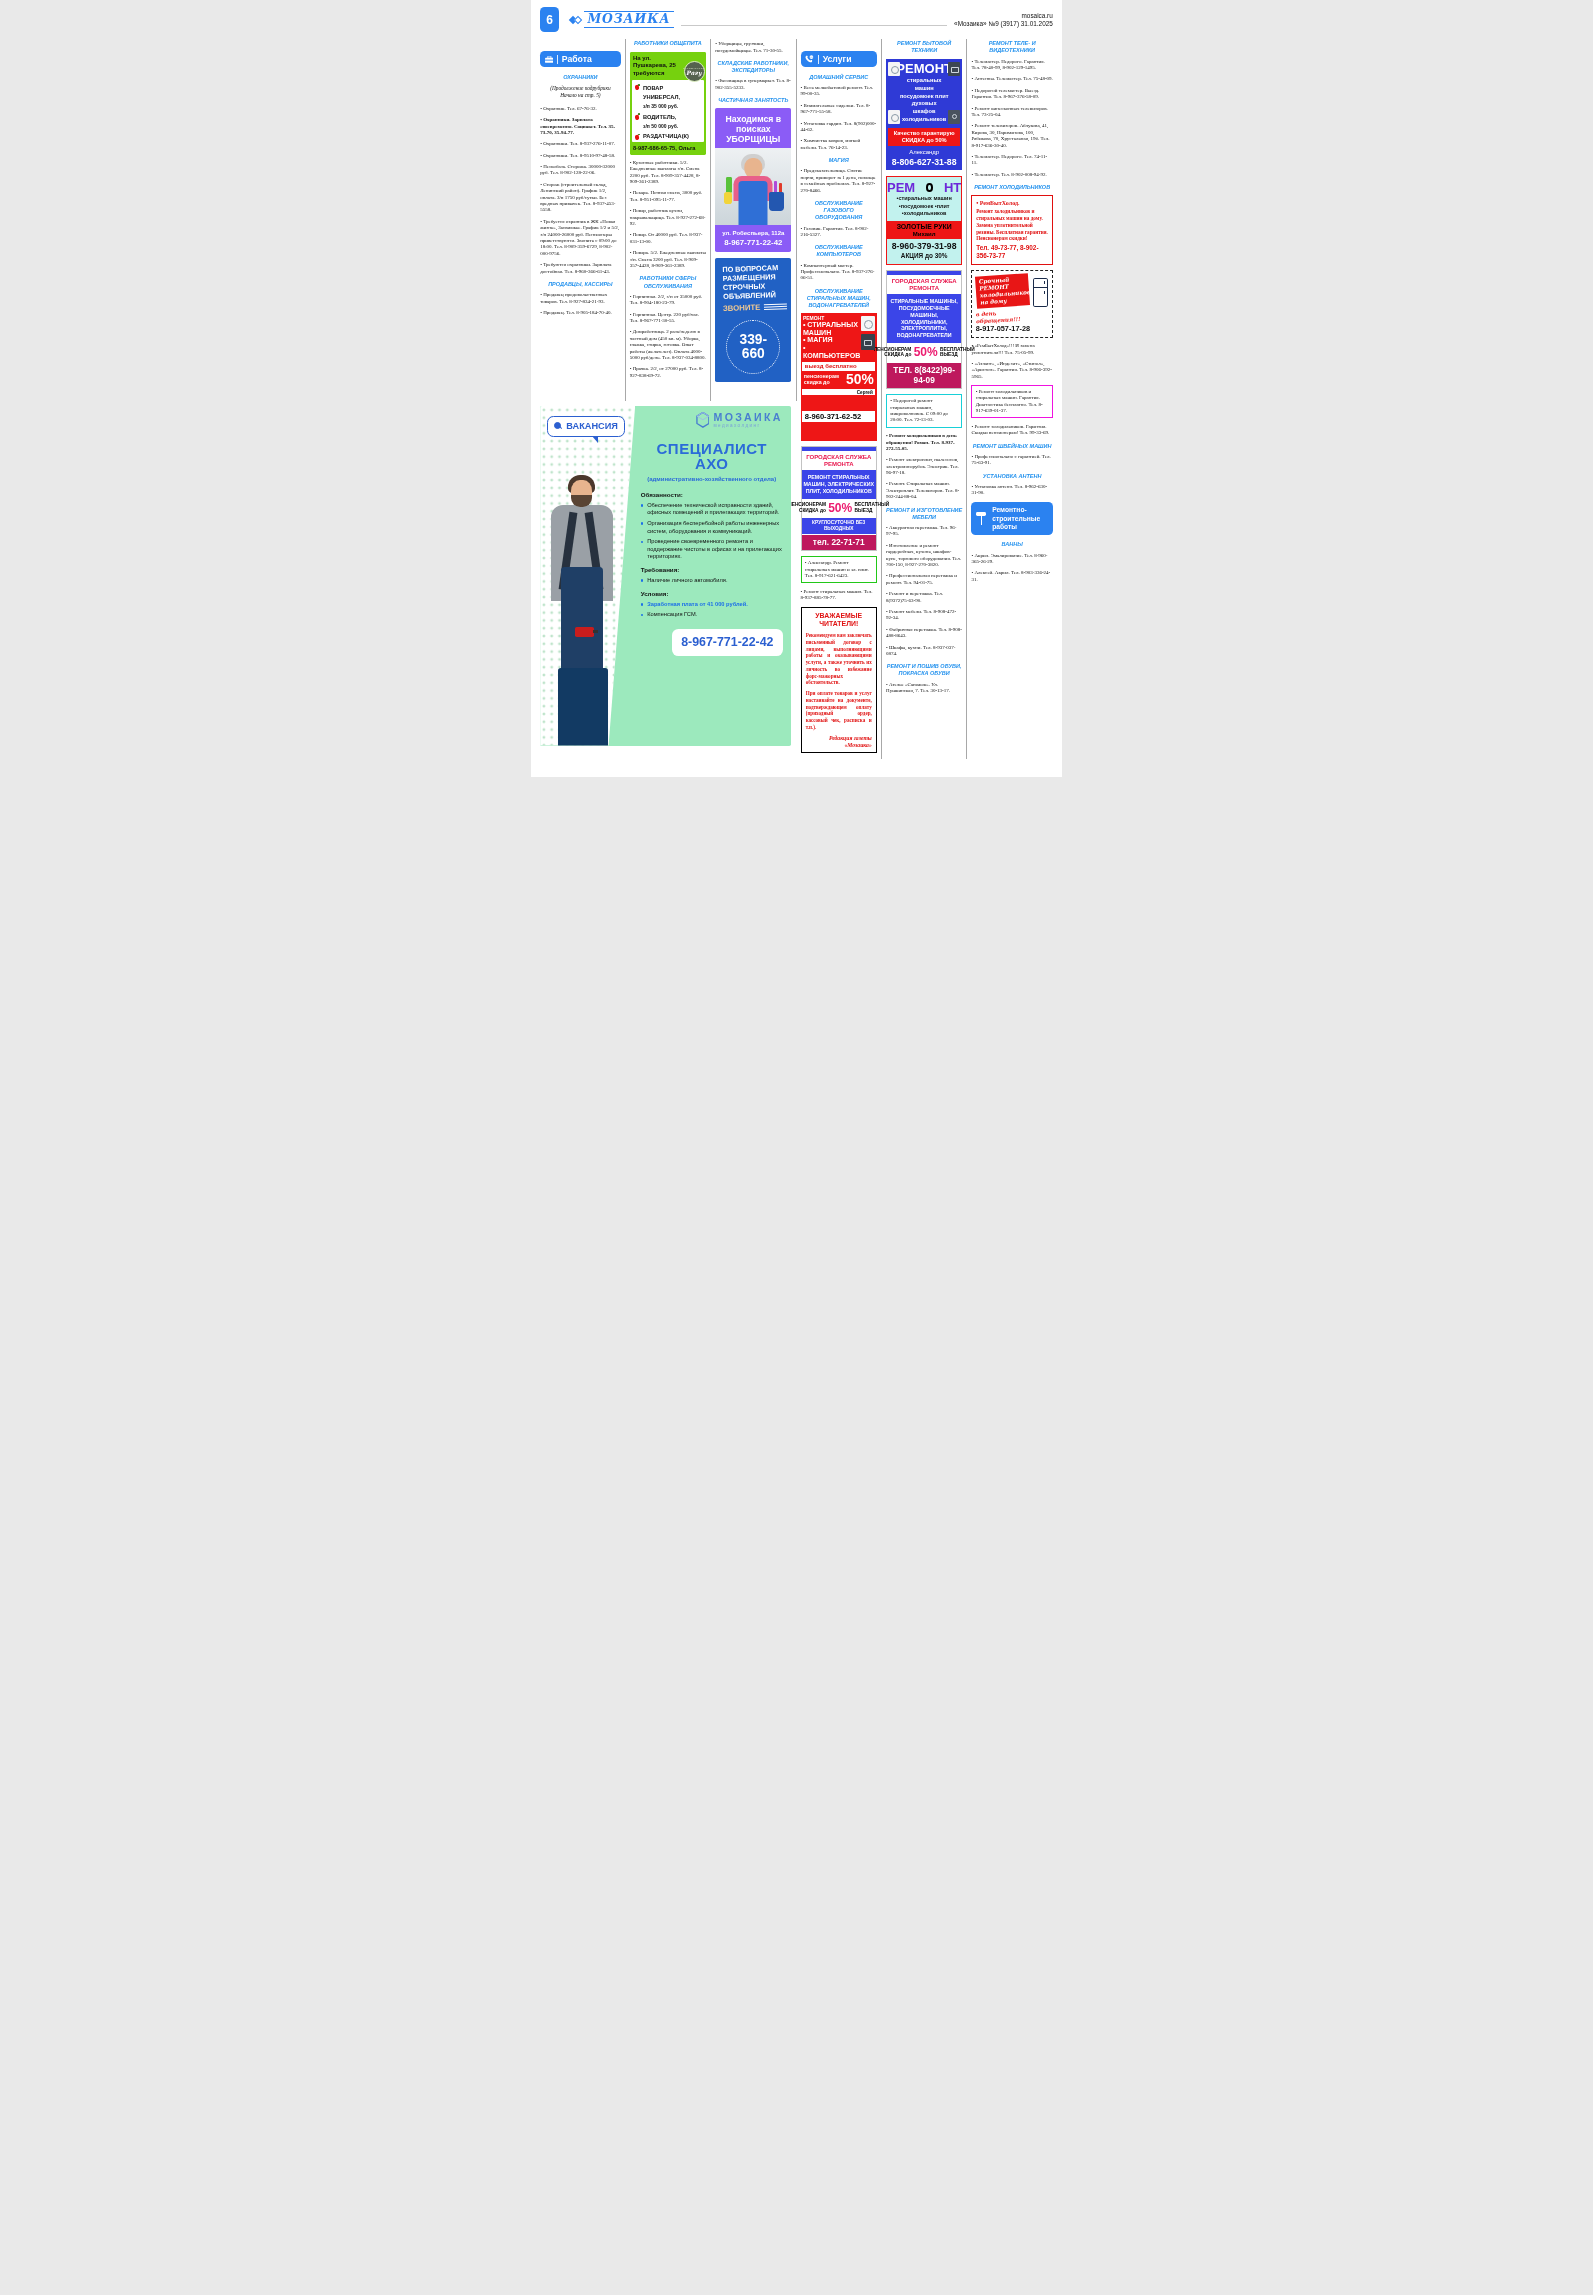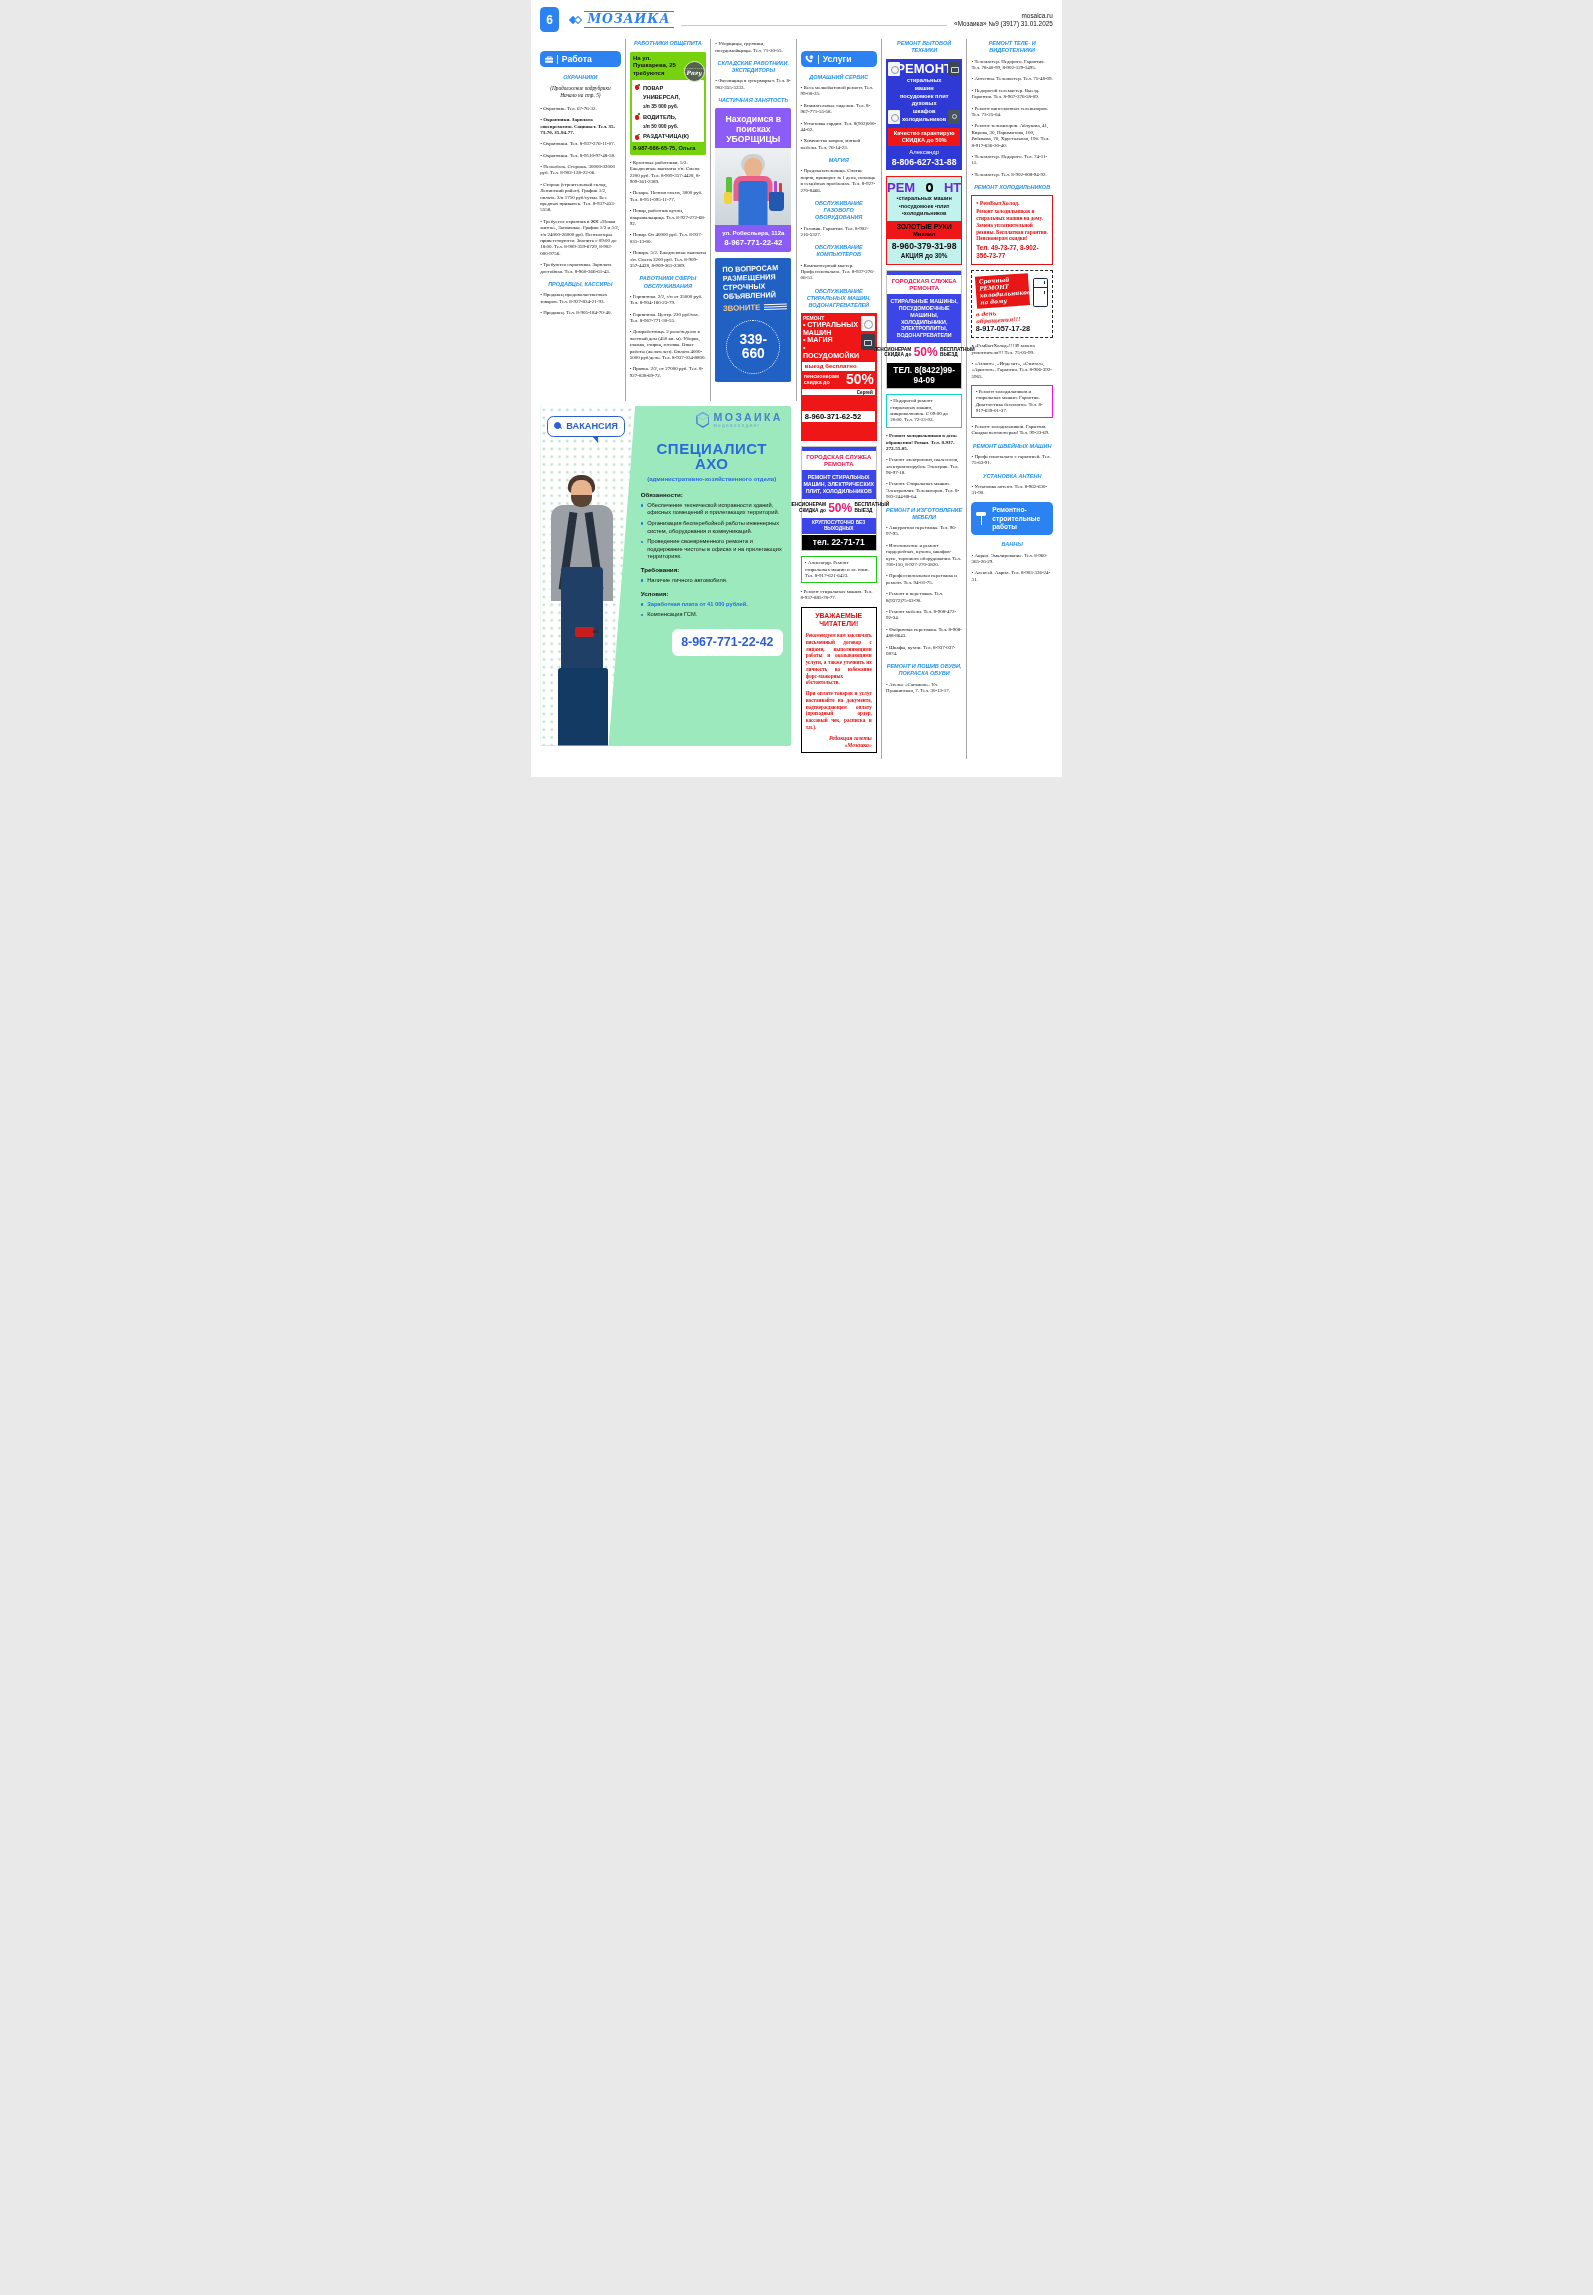--- a/index.html
+++ b/index.html
@@ -89,21 +89,21 @@
   
   .cityad { border:0.5px solid #c3c3c3; margin-bottom:5.5px; font-family:"Liberation Sans", sans-serif; text-align:center; }
   .cs-strip { height:4.1px; background:#3b45e8; }
   .cs-title { color:#e8174e; font:bold 6px/1.15 "Liberation Sans", sans-serif; padding:2.3px 0.9px; }
   .cs-body { background:#3b45e8; color:#fff; font:bold 5.3px/1.3 "Liberation Sans", sans-serif; padding:4.1px 1.8px; }
   .cs-pensrow { display:flex; align-items:center; justify-content:center; gap:2.3px; padding:3.2px 0.9px; color:#000; }
   .cs-pens { font:bold 4.8px/1.1 "Liberation Sans", sans-serif; text-align:right; }
   .cs-pct { color:#ec1c70; font:bold 12px/1 "Liberation Sans", sans-serif; }
   .cs-free { font:bold 4.8px/1.1 "Liberation Sans", sans-serif; text-align:left; }
   .cs-hours { background:#3b45e8; color:#fff; font:bold 4.8px/1.3 "Liberation Sans", sans-serif; padding:1.8px 0.9px; border-top:0.9px solid #fff; }
-  .cs-phone { background:#000000; color:#fff; font:bold 8.3px/1.25 "Liberation Sans", sans-serif; padding:2.3px 0.9px; border-top:0.9px solid #fff; }
+  .cs-phone { background:#be185d; color:#fff; font:bold 8.3px/1.25 "Liberation Sans", sans-serif; padding:2.3px 0.9px; border-top:0.9px solid #fff; }
 
   .boxad { border:0.9px solid #22c818; padding:2.8px 3.2px; margin-bottom:5.5px; }
   .boxad .ad { margin:0; }
   .boxad.cyanb { border-color:#18d0d8; }
   .boxad.magentab { border-color:#f012e0; }
 
   .notice { border:0.9px solid #000; padding:4.1px 4.1px 2.8px; margin-bottom:5.5px; }
   .notice-title { color:#e01212; text-align:center; font:bold 6.9px/1.2 "Liberation Sans", sans-serif; margin-bottom:4.1px; }
   .notice p { color:#e01212; font-weight:bold; font-size:5.1px; line-height:1.32; text-align:justify; margin:0 0 4.1px; }
   .notice .sign { text-align:right; font:bold italic 5.7px/1.3 "Liberation Serif", serif; color:#e01212; margin:0; }
@@ -333,21 +333,21 @@
       <p class="ad">• Газовик. Гарантия. Тел. 8-902-216-5327.</p>
       <div class="subhead">ОБСЛУЖИВАНИЕ КОМПЬЮТЕРОВ</div>
       <p class="ad">• Компьютерный мастер. Профессионально. Тел. 8-937-276-06-51.</p>
       <div class="subhead">ОБСЛУЖИВАНИЕ СТИРАЛЬНЫХ МАШИН, ВОДОНАГРЕВАТЕЛЕЙ</div>
 
       <div class="redad">
         <div class="ra-wrap">
           <div class="ra-small">РЕМОНТ</div>
           <div class="ra-item">• СТИРАЛЬНЫХ МАШИН</div>
           <div class="ra-item">• МАГИЯ</div>
-          <div class="ra-item">• ПОСУДОМОЙКИ</div>
+          <div class="ra-item">• КОМПЬЮТЕРОВ</div>
           <div class="ra-appl"></div>
           <div class="ra-appl stove"></div>
         </div>
         <div class="ra-free">выезд бесплатно</div>
         <div class="ra-mid">
           <span class="ra-pens">пенсионерам скидка до</span>
           <span class="ra-pct">50%</span>
         </div>
         <div class="ra-name">Сергей</div>
         <div class="ra-phone">8-960-371-62-52</div>

